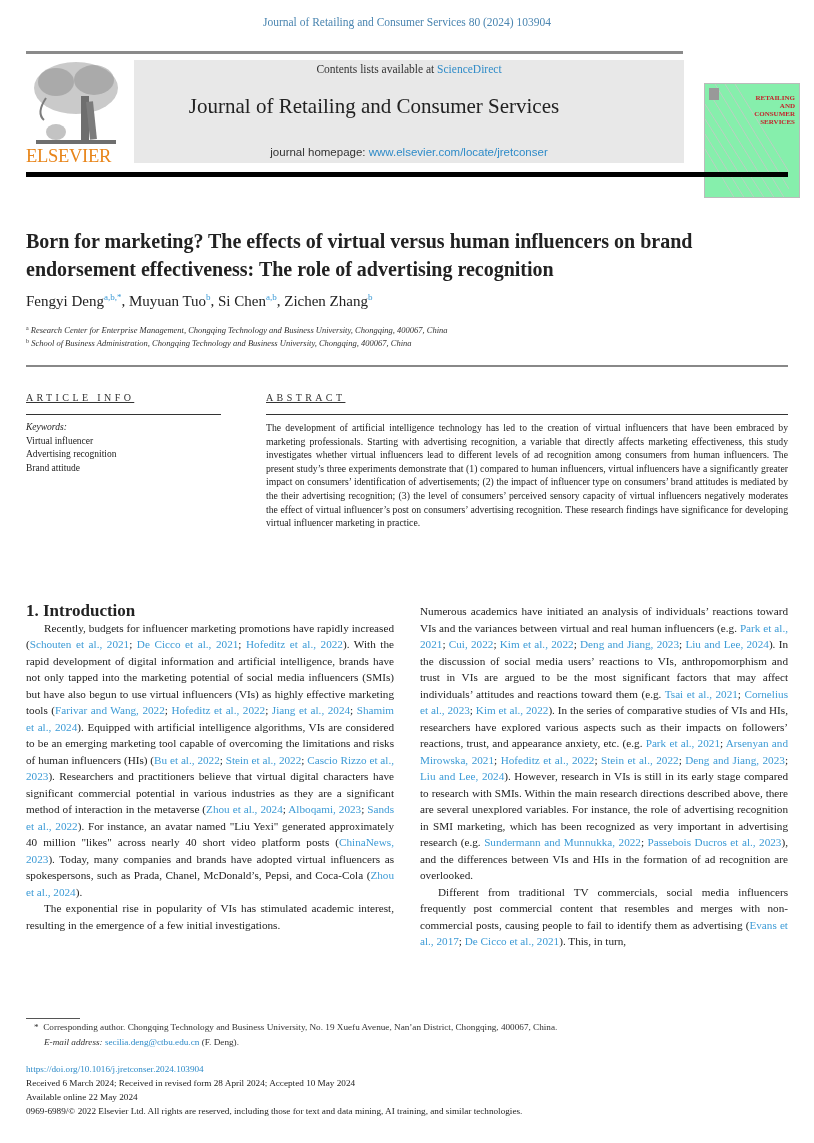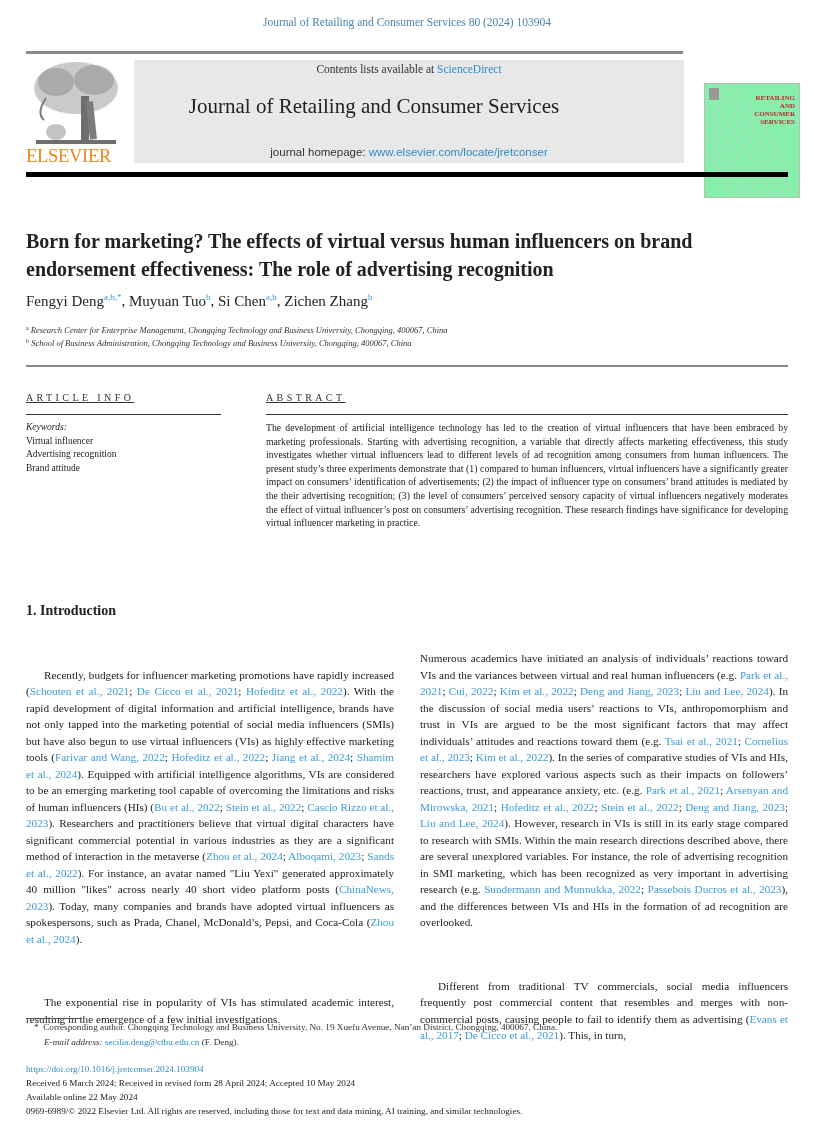--- a/index.html
+++ b/index.html
@@ -37,22 +37,22 @@
     .info-rule { position: absolute; top: 414px; height: 1px; background: #333; }
     .info-rule.left { left: 26px; width: 195px; }
     .info-rule.right { left: 266px; width: 522px; }
     .keywords { position: absolute; top: 421px; left: 26px; font-family: "Liberation Serif", serif; font-size: 9.5px; line-height: 13.5px; color: #222; }
     .keywords .kw-label { font-style: italic; }
     .abstract { position: absolute; top: 421px; left: 266px; width: 522px; font-family: "Liberation Serif", serif; font-size: 9.7px; line-height: 13.6px; color: #222; text-align: justify; }
 
     .col { position: absolute; width: 368px; font-family: "Liberation Serif", serif; font-size: 11.2px; line-height: 16.5px; color: #222; text-align: justify; }
     .col.left { left: 26px; top: 603px; }
     .col.right { left: 420px; top: 603px; }
-    .section-heading { font-family: "Liberation Serif", serif; font-weight: bold; font-size: 14px; margin-top: 0; }
-    .para { text-indent: 18px; margin-top: 47px; }
+    .section-heading { font-family: "Liberation Serif", serif; font-weight: bold; font-size: 17px; margin-top: 0; }
+    .para { text-indent: 18px; }
     .para.noindent { text-indent: 0; }
 
     .footnote-rule { position: absolute; top: 1018px; left: 26px; width: 54px; height: 1px; background: #555; }
     .footnote { position: absolute; left: 26px; font-family: "Liberation Serif", serif; font-size: 9.2px; color: #333; }
     .fn-1 { top: 1022px; left: 34px; }
     .fn-2 { top: 1037px; left: 44px; }
     .fn-2 .em { font-style: italic; }
     .doi { position: absolute; top: 1064px; left: 26px; font-family: "Liberation Serif", serif; font-size: 9.2px; color: #2e8bc8; }
     .pub-line { position: absolute; left: 26px; font-family: "Liberation Serif", serif; font-size: 9.2px; color: #222; }
     .pub-1 { top: 1078px; }

